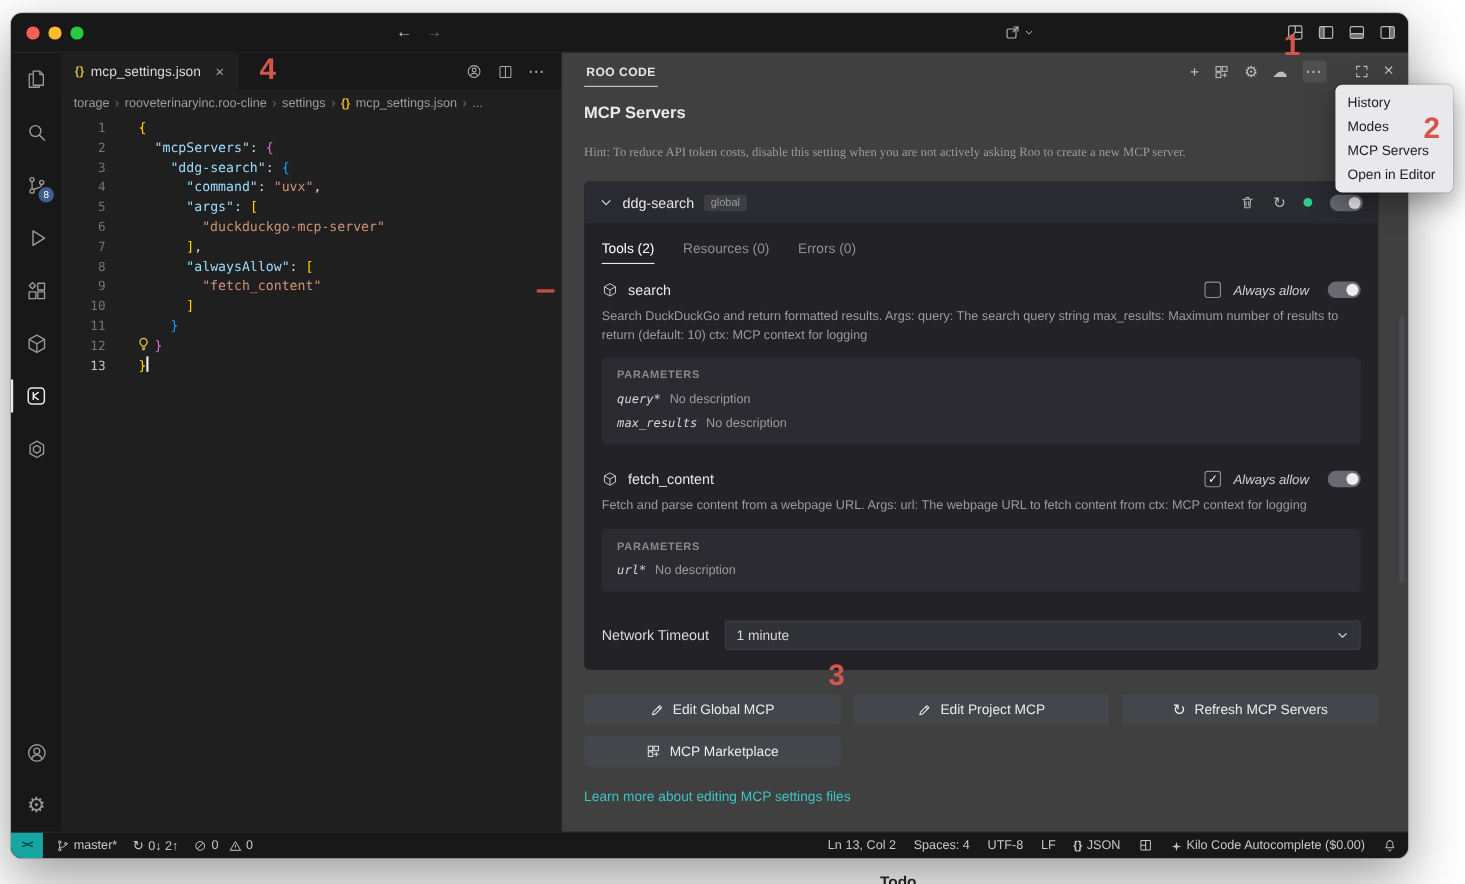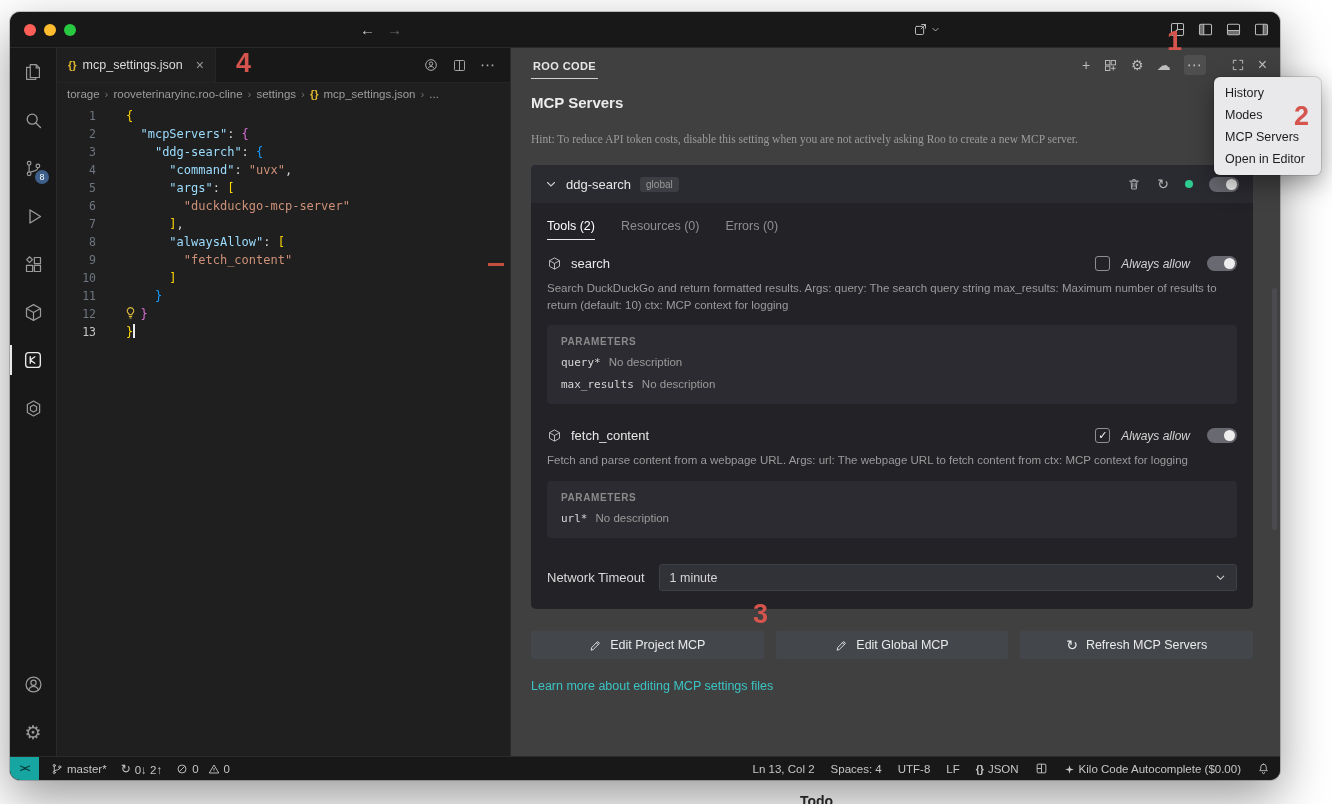--- a/index.html
+++ b/index.html
@@ -87,21 +87,21 @@
   .tool { margin-top:16px; }
   .tool-row { display:flex; align-items:center; gap:9px; }
   .tool-name { font-size:13px; color:#e8e8e8;text-align:center; }
   .tool-right { margin-left:auto; display:flex; align-items:center; gap:11px; }
   .cb { width:15px; height:15px; border:1px solid #8f8f8f; border-radius:3px; display:flex; align-items:center; justify-content:center; font-size:11px; color:#fff; }
   .allow-label { font-size:12px; color:#d2d2d2; margin-right:6px;font-style:italic; }
   .tool-desc { margin-top:9px; font-size:11.5px; color:#9b9b9b; line-height:1.45; }
   .params { margin-top:12px; background:#2b2b31; border-radius:4px; padding:11px 14px 13px; }
   .params-title { font-size:10px; letter-spacing:.6px; color:#8a8a8a; font-weight:700; }
   .param { margin-top:9px; display:flex; gap:8px; align-items:baseline; font-size:11.5px; color:#9b9b9b; }
-  .pname { font-family:"DejaVu Sans Mono",monospace; font-size:11px; color:#d6d6d6; }
+  .pname { font-family:"DejaVu Sans Mono",monospace; font-size:11px; color:#d6d6d6;font-style:italic; }
 
   .timeout { margin-top:26px; display:flex; align-items:center; gap:14px; }
   .timeout-label { font-size:13px; color:#dadada; white-space:nowrap; }
   .select { flex:1; height:27px; background:#313138; border:1px solid #3f3f46; border-radius:3px; display:flex; align-items:center; padding:0 10px; font-size:12.5px; color:#d6d6d6; }
   .select .chev { margin-left:auto; color:#cfcfcf; }
   .timeout-help { margin-top:10px; font-size:11.5px; color:#9b9b9b; }
 
   .btn-row { display:flex; gap:12px; margin-top:22px; }
   .btn { flex:1; height:28px; background:#43464b; border-radius:2px; display:flex; align-items:center; justify-content:center; gap:8px; font-size:12.5px; color:#eaeaea; }
   .btn-row.second { margin-top:10px; }
@@ -450,32 +450,43 @@
             </div>
           </div>
         </div>
 
         <div class="btn-row">
           <div class="btn">
             <svg class="svg" width="13" height="13" viewBox="0 0 24 24" fill="none" stroke="currentColor" stroke-width="1.7" stroke-linecap="round" stroke-linejoin="round">
                 <path d="M4 20l1.2-4.5L16 4.7l3.3 3.3L8.5 18.8z"></path>
                 <path d="M14 7l3 3"></path>
               </svg>
-            <span>Edit Project MCP</span>
+            <span>Edit Global MCP</span>
           </div>
           <div class="btn">
             <svg class="svg" width="13" height="13" viewBox="0 0 24 24" fill="none" stroke="currentColor" stroke-width="1.7" stroke-linecap="round" stroke-linejoin="round">
                 <path d="M4 20l1.2-4.5L16 4.7l3.3 3.3L8.5 18.8z"></path>
                 <path d="M14 7l3 3"></path>
               </svg>
-            <span>Edit Global MCP</span>
+            <span>Edit Project MCP</span>
           </div>
           <div class="btn">
             <span class="refresh-glyph">↻</span>
             <span>Refresh MCP Servers</span>
+          </div>
+        </div>
+        <div class="btn-row second">
+          <div class="btn third">
+            <svg class="svg" width="14" height="14" viewBox="0 0 24 24" fill="none" stroke="currentColor" stroke-width="1.5">
+                <rect x="4" y="4" width="7" height="7"></rect>
+                <rect x="13" y="4" width="7" height="7"></rect>
+                <rect x="4" y="13" width="7" height="7"></rect>
+                <path d="M16.5 13v7M13 16.5h7"></path>
+              </svg>
+            <span>MCP Marketplace</span>
           </div>
         </div>
 
         <span class="learn-link">Learn more about editing MCP settings files</span>
       </div>
 
       <div class="panel-scroll"></div>
     </div>
   </div>
 

